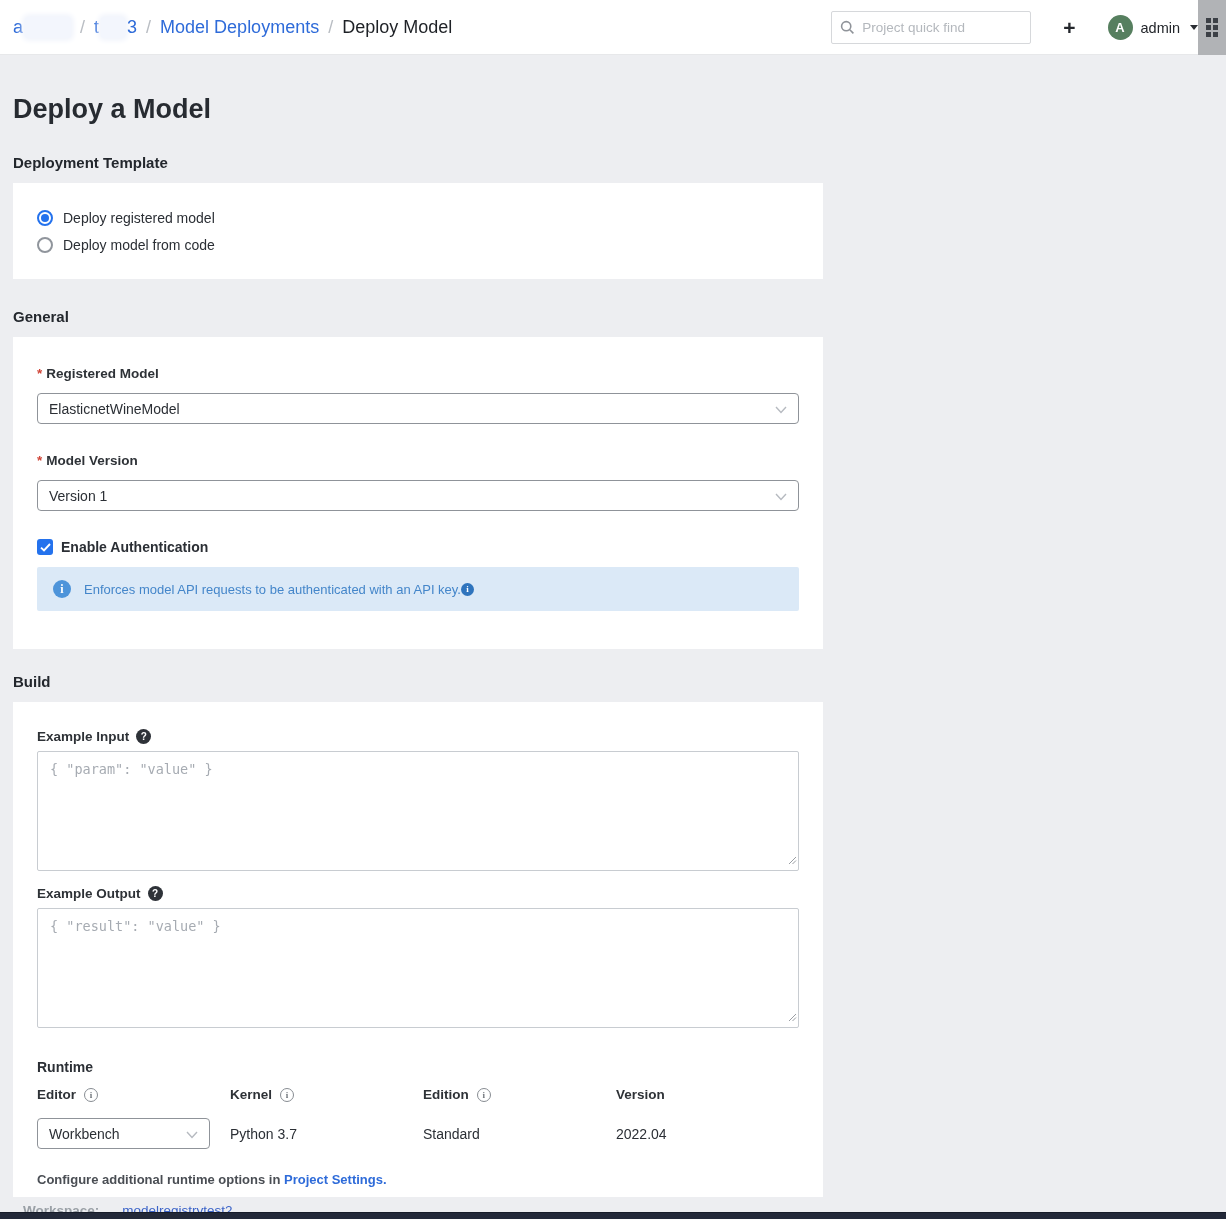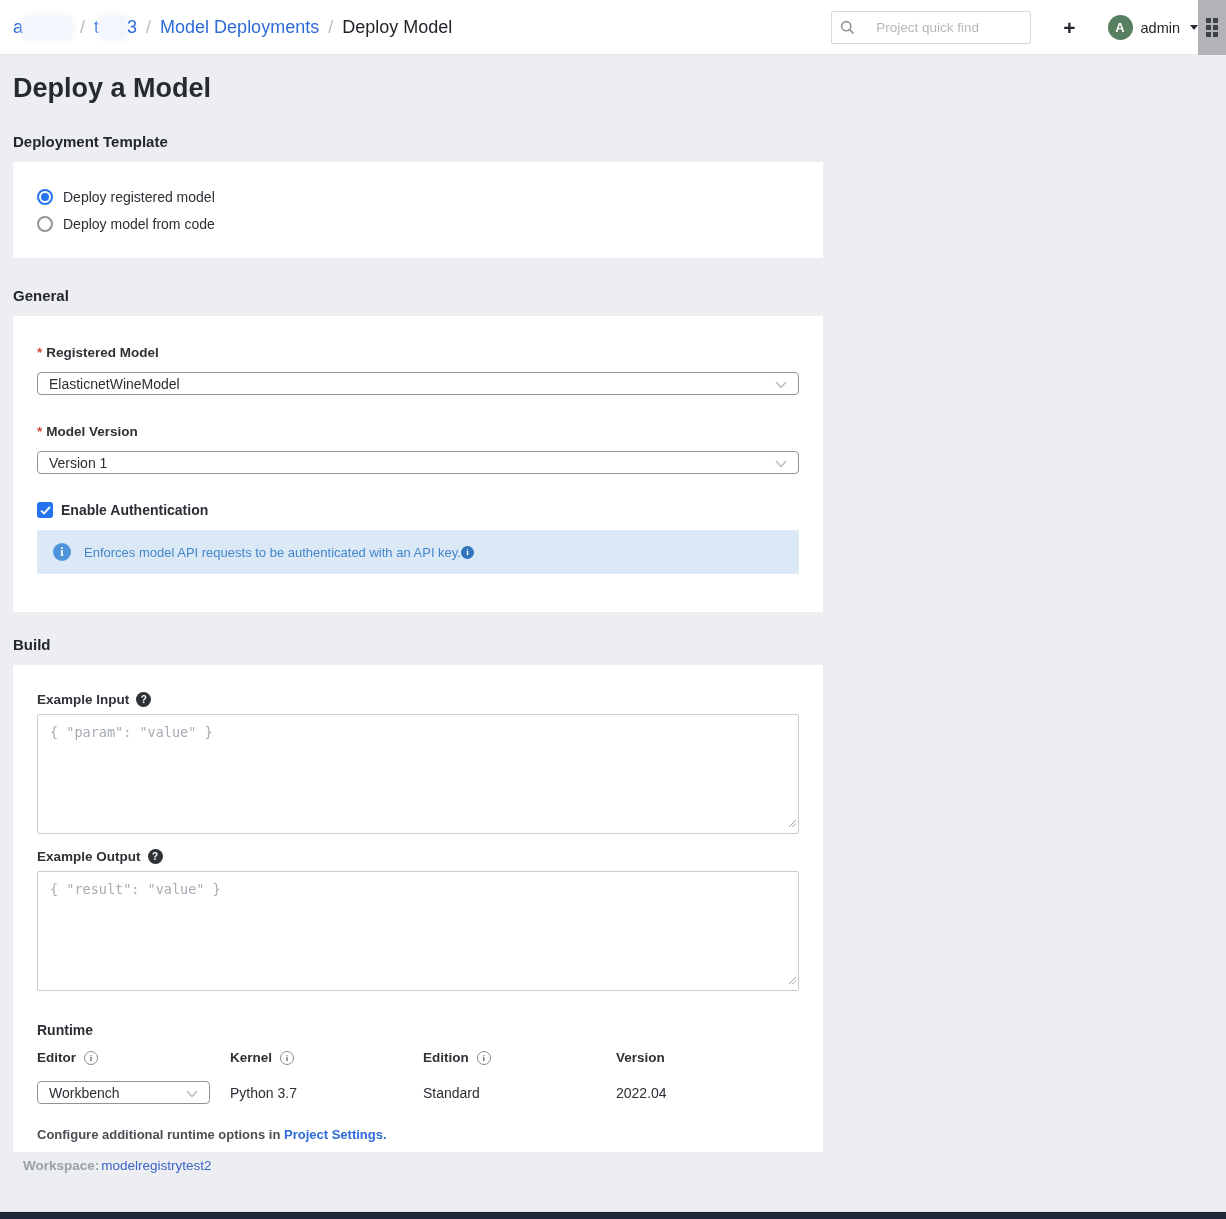--- a/index.html
+++ b/index.html
@@ -20,58 +20,58 @@
   .bc-link { color:#2e6bd9; text-decoration:none; display:inline-flex; align-items:center; gap:2px; cursor:pointer; }
   .bc-sep { color:#b9bdc3; }
   .bc-current { color:#1e2126; font-weight:500; }
   .redact { display:inline-block; height:21px; border-radius:4px;
     background:#f3f6fd; box-shadow:0 0 5px 3px #f2f5fc; vertical-align:middle; }
   .redact.w-lg { width:46px; }
   .redact.w-sm { width:24px; }
   .header-right { position:absolute; right:28px; top:0; height:55px; display:flex; align-items:center; gap:0; }
   .search-box {
     width:200px; height:33px; border:1px solid #d6d8db; border-radius:2px;
-    display:flex; align-items:center; padding:0 8px; gap:21px; background:#fff;
+    display:flex; align-items:center; padding:0 8px; gap:7px; background:#fff;
   }
   .search-box input {
     border:none; outline:none; font-size:13.5px; width:100%;
     font-family:"Liberation Sans", sans-serif; color:#55595e;
   }
   .search-box input::placeholder { color:#b4b8bd; }
   .plus-btn { font-size:21px; font-weight:700; color:#24272c; margin-left:32px; cursor:pointer; line-height:1; }
   .user-chip { display:flex; align-items:center; gap:8px; margin-left:32px; cursor:pointer; }
   .avatar { width:25px; height:25px; border-radius:50%; background:#567f5f; color:#fff;
     font-size:13px; font-weight:700; display:flex; align-items:center; justify-content:center; }
   .user-name { font-size:14.5px; color:#23262b; }
   .caret-down { width:0; height:0; border-left:4.5px solid transparent; border-right:4.5px solid transparent;
     border-top:5.5px solid #2a2d33; margin-left:2px; }
   .grid-strip { position:absolute; right:0; top:0; width:28px; height:55px; background:#b1b3b6;
     display:flex; align-items:center; justify-content:center; cursor:pointer; }
   .grid-icon { display:grid; grid-template-columns:5px 5px; grid-auto-rows:5px; gap:2px; }
   .grid-icon span { background:#3c4046; }
   
   .content { padding-left:13px; }
-  .page-title { font-size:27px; font-weight:700; color:#272b31; padding-top:18px; }
+  .page-title { font-size:27px; font-weight:700; color:#272b31; padding-top:39px; }
   .section-heading { font-size:15px; font-weight:600; color:#23272d; margin-top:29px; }
   .panel { background:#ffffff; width:810px; margin-top:12px; }
   
   .panel-template { padding:27px 24px 26px 24px; }
   .radio-row { display:flex; align-items:center; gap:10px; cursor:pointer; }
   .radio-row + .radio-row { margin-top:11px; }
   .radio { width:16px; height:16px; border-radius:50%; border:2px solid #90959c; background:#fff; position:relative; flex:0 0 auto; }
   .radio.selected { border-color:#2472ed; }
   .radio.selected::after { content:""; position:absolute; left:2px; top:2px; width:8px; height:8px;
     border-radius:50%; background:#2472ed; }
   .radio-label { font-size:14px; color:#2b2f35; }
   
   .panel-general { padding:29px 24px 38px 24px; }
   .field-label { font-size:13.5px; font-weight:700; color:#2e3237; }
   .req { color:#d04437; margin-right:4px; font-weight:700; }
   .select {
-    margin-top:12px; height:23px; border:1px solid #8f9399; border-radius:4px; background:#fff;
+    margin-top:12px; height:31px; border:1px solid #8f9399; border-radius:4px; background:#fff;
     display:flex; align-items:center; justify-content:space-between; padding:0 11px; cursor:pointer;
   }
   .select .sel-value { font-size:14px; color:#2b2f35; }
   .chev { flex:0 0 auto; }
   .field-gap { margin-top:29px; }
   .check-row { display:flex; align-items:center; gap:8px; margin-top:28px; cursor:pointer; }
   .checkbox { width:16px; height:16px; border-radius:3px; background:#2472ed;
     display:flex; align-items:center; justify-content:center; flex:0 0 auto; }
   .check-label { font-size:14px; font-weight:700; color:#2b2f35; }
   .alert {
@@ -103,21 +103,21 @@
   .info-outline { width:14px; height:14px; border-radius:50%; border:1px solid #878c92; color:#6f747a;
     font-size:9px; font-weight:700; display:flex; align-items:center; justify-content:center; cursor:pointer;
     font-family:"Liberation Serif", serif; }
   .runtime-values { display:grid; grid-template-columns:193px 193px 193px 1fr; margin-top:16px; align-items:center; }
   .rt-select { width:173px; margin-top:0; }
   .rt-value { font-size:14px; color:#2b2f35; }
   .configure-line { margin-top:23px; font-size:13px; color:#4a4e54;font-weight:bold; }
   .configure-line a { color:#2e6bd9; text-decoration:none; cursor:pointer; }
   
   .footer { margin-left:23px; margin-top:6px; }
-  .foot-row { display:flex; align-items:center; gap:2px; font-size:13.5px; }
+  .foot-row { display:flex; align-items:center; gap:23px; font-size:13.5px; }
   .foot-label { color:#9aa0a6; font-weight:700; }
   .foot-link { color:#3c64c8; text-decoration:none; cursor:pointer; }
   .bottom-bar { position:absolute; left:0; bottom:0; width:1226px; height:7px; background:#232939; border-top:1px solid #171c29; }
 </style>
 </head>
 <body>
 
 <div class="header">
   <div class="breadcrumb">
     <a class="bc-link">

